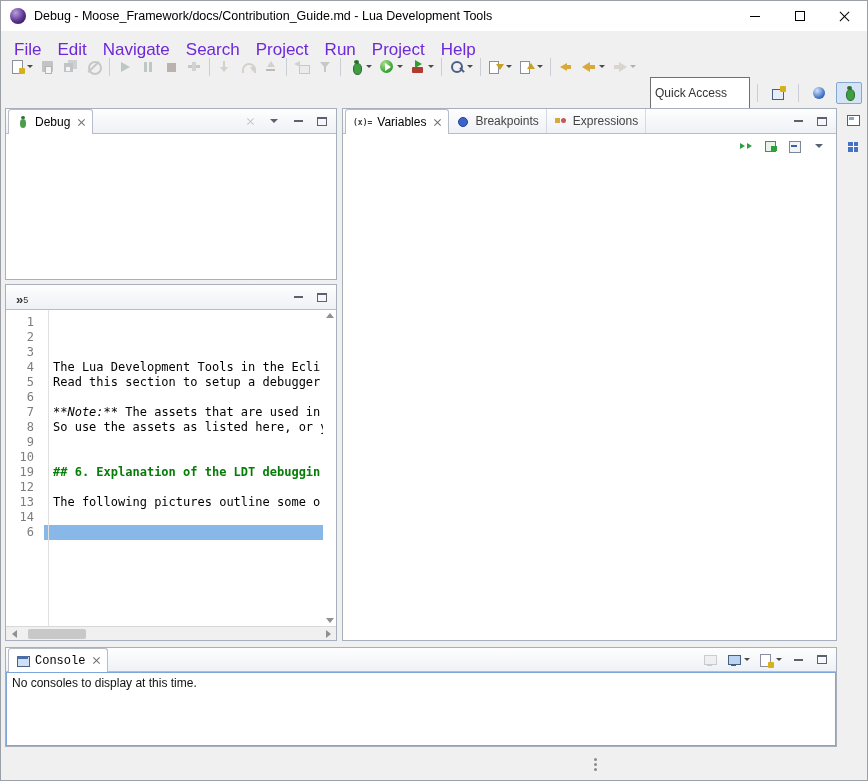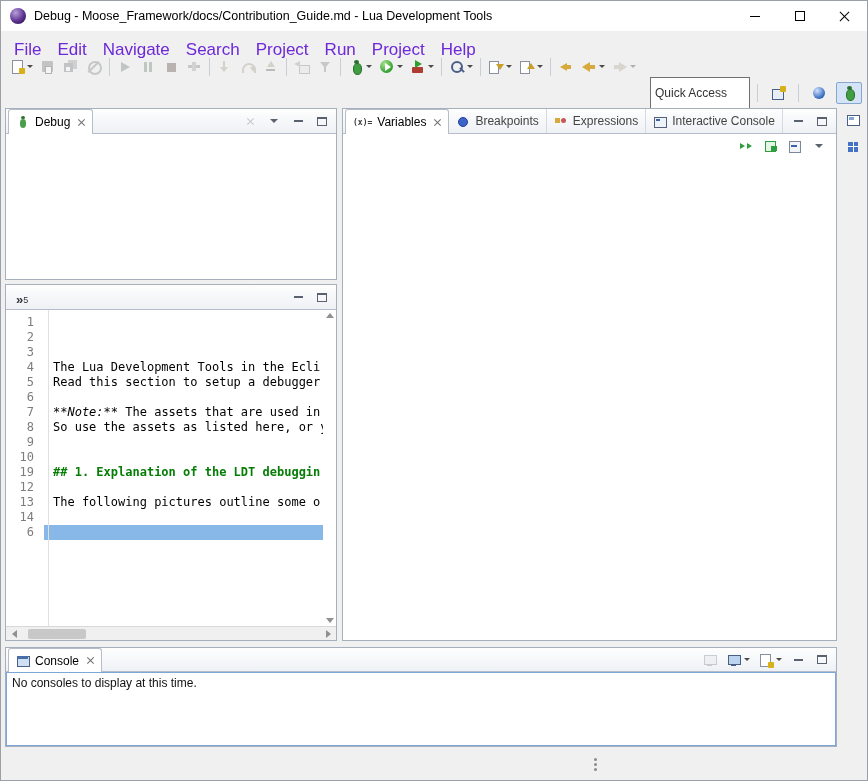--- a/index.html
+++ b/index.html
@@ -168,21 +168,21 @@
   .arr.left { border-top:4px solid transparent; border-bottom:4px solid transparent; border-right:5px solid #909090; }
   .arr.right { border-top:4px solid transparent; border-bottom:4px solid transparent; border-left:5px solid #909090; }
   .hscroll { position:absolute; left:0; right:0; bottom:0; height:14px; background:#f0f0f0;
              border-top:1px solid #d8d8d8; display:flex; align-items:center; }
   .harr { width:16px; display:flex; justify-content:center; flex:none; }
   .htrack { flex:1; position:relative; height:100%; }
   .hthumb { position:absolute; left:6px; top:2px; width:58px; height:10px; background:#c8c8c8; border-radius:2px; }
 
   
   #console-panel .tabbar { height:24px; }
-  #console-panel .tab { height:23px; }
+  #console-panel .tab { height:23px;font-family:Liberation Mono, monospace; }
   #console-panel .tab.sel { height:24px; }
   .co-display::before { content:""; position:absolute; left:2px; top:3px; width:11px; height:8px; border:1px solid #7c8798; background:#dfe5ee; }
   .co-display::after { content:""; position:absolute; left:5px; top:12px; width:5px; height:2px; background:#7c8798; }
   .co-open::before { content:""; position:absolute; left:2px; top:3px; width:11px; height:8px; border:1px solid #4a5f86; background:#bcd4f0; }
   .co-open::after { content:""; position:absolute; left:5px; top:12px; width:5px; height:2px; background:#4a5f86; }
   .co-new::before { content:""; position:absolute; left:2px; top:2px; width:9px; height:11px; background:#fff; border:1px solid #8a90a0; }
   .co-new::after { content:""; position:absolute; right:0; bottom:0; width:6px; height:6px; background:#d8b018; border-radius:1px; }
   .cbtn { display:flex; align-items:center; gap:2px; }
   .cbtn.dis { opacity:.38; filter:grayscale(.85); }
   .console-body { position:absolute; left:0; right:0; top:24px; bottom:0; background:#fff;
@@ -373,24 +373,20 @@
             </span>
           </div>
           <div class="tab">
             <span class="tabicon breakpoint-icon"></span>
             <span>Breakpoints</span>
           </div>
           <div class="tab">
             <span class="tabicon expressions-icon"></span>
             <span>Expressions</span>
           </div>
-          <div class="tab">
-            <span class="tabicon interactive-console-icon"></span>
-            <span>Interactive Console</span>
-          </div>
         </div>
       <div class="tb-right">
         <span class="mini-ic">
             <i class="mg-min"></i>
           </span>
         <span class="mini-ic">
             <i class="mg-max"></i>
           </span>
       </div>
     </div>
@@ -456,21 +452,21 @@
           <div class="cl">
             <span class="ln">9</span>
             <span class="ct"></span>
           </div>
           <div class="cl">
             <span class="ln">10</span>
             <span class="ct"></span>
           </div>
           <div class="cl">
             <span class="ln">19</span>
-            <span class="ct h">## 1. Explanation of the LDT debuggin</span>
+            <span class="ct h">## 6. Explanation of the LDT debuggin</span>
           </div>
           <div class="cl">
             <span class="ln">12</span>
             <span class="ct"></span>
           </div>
           <div class="cl">
             <span class="ln">13</span>
             <span class="ct">The following pictures outline some o</span>
           </div>
           <div class="cl">

